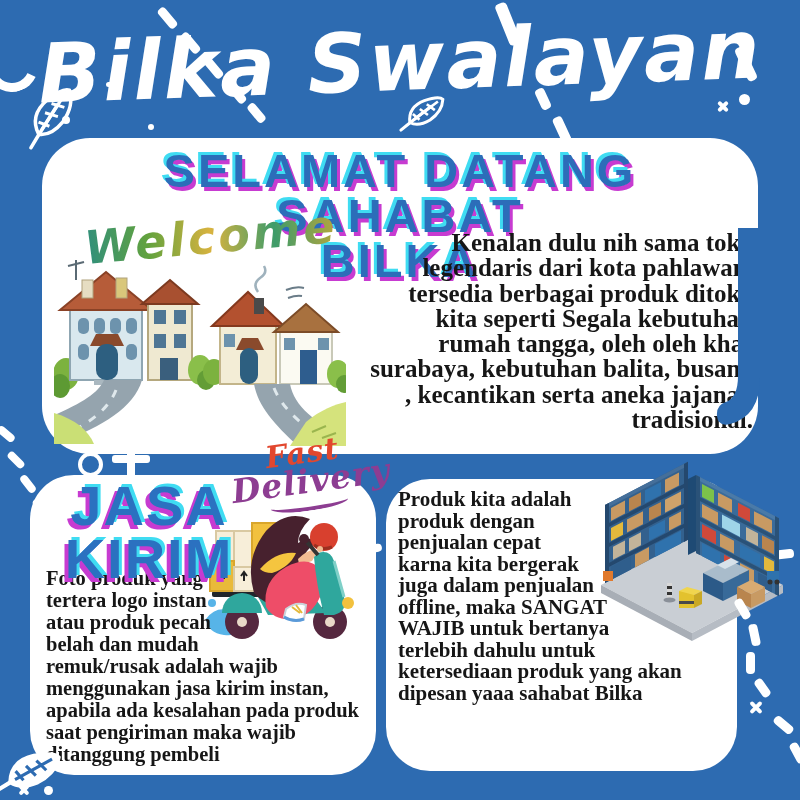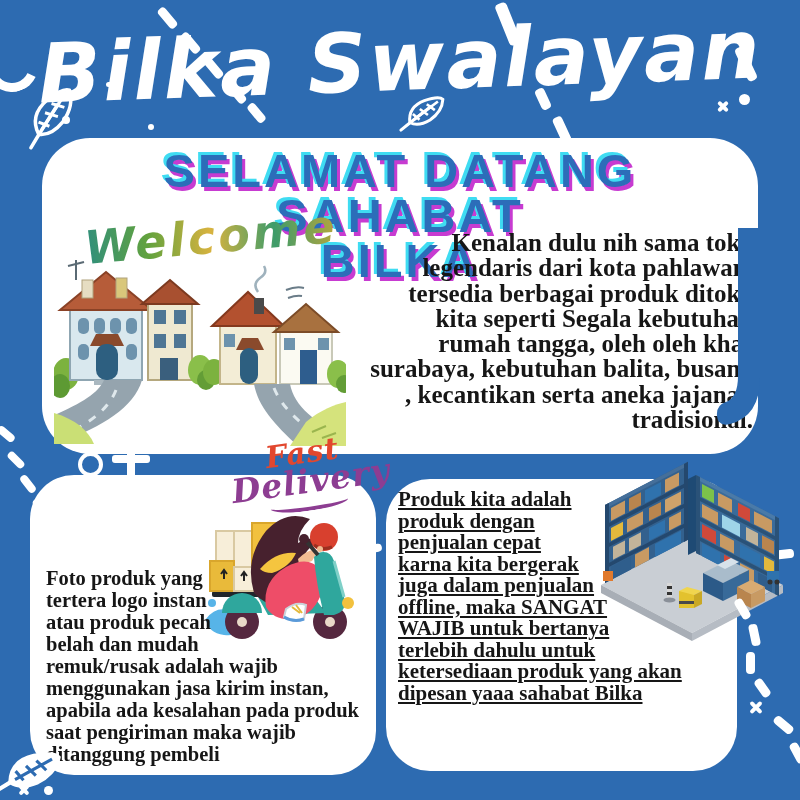--- a/index.html
+++ b/index.html
@@ -36,21 +36,21 @@
   @supports ((-webkit-background-clip:text) or (background-clip:text)){
     .welcome{background:linear-gradient(90deg,#2f8f7d,#62a23e,#d9b33f,#3e9c6a,#b7a63c);
       -webkit-background-clip:text;background-clip:text;color:transparent;}
   }
 
   
   .para{font-family:"Liberation Serif",serif;font-weight:700;color:#161616;
     white-space:pre-line;z-index:3;}
   .para-top{right:5px;top:92px;width:470px;text-align:right;font-size:25px;line-height:25.3px;}
   .para-left{left:16px;top:92px;width:348px;text-align:left;font-size:20.5px;line-height:22px;}
-  .para-right{left:12px;top:10px;width:338px;text-align:left;font-size:21px;line-height:21.5px;text-decoration:underline;}
+  .para-right{left:12px;top:10px;width:338px;text-align:left;font-size:21px;line-height:21.5px;}
 
   
   .badge{left:200px;top:-40px;width:150px;text-align:center;z-index:5;transform:rotate(-8deg);
     font-family:"DejaVu Serif",serif;font-style:italic;font-weight:bold;}
   .badge-fast{font-size:30px;color:#e2472e;letter-spacing:1px;}
   .badge-delivery{font-size:33px;color:#8d3d92;margin-top:-8px;letter-spacing:1px;}
   .badge-swash{width:78px;height:10px;margin:-4px auto 0;border-bottom:4px solid #8d3d92;
     border-radius:50%;}
 
   
@@ -202,20 +202,24 @@
 surabaya, kebutuhan balita, busana
 , kecantikan serta aneka jajanan
 tradisional.</div>
 
     <svg class="abs" style="left:672px;top:90px;z-index:4;" width="56" height="212" viewBox="0 0 56 212">
       <path d="M46,0 L46,150 Q46,188 16,196 Q4,199 3,188 Q2,177 12,174 Q24,169 24,148 L24,0 Z" fill="#2d6bb1"></path>
     </svg>
   </div>
 
   <div class="abs card card-left">
+    <div class="abs bubble jasa-title">
+      <div>JASA</div>
+      <div>KIRIM</div>
+    </div>
 
     <div class="abs badge">
       <div class="badge-fast">Fast</div>
       <div class="badge-delivery">Delivery</div>
       <div class="badge-swash"></div>
     </div>
 
     <svg class="abs" style="left:172px;top:20px;z-index:3;" width="165" height="150" viewBox="0 0 165 150">
       <path d="M4,124 q10,-14 26,-8 q14,5 10,16 q-4,10 -18,8 q-16,-2 -18,-16 Z" fill="#57b4e8"></path>
       <circle cx="36" cy="136" r="5" fill="#57b4e8"></circle>

